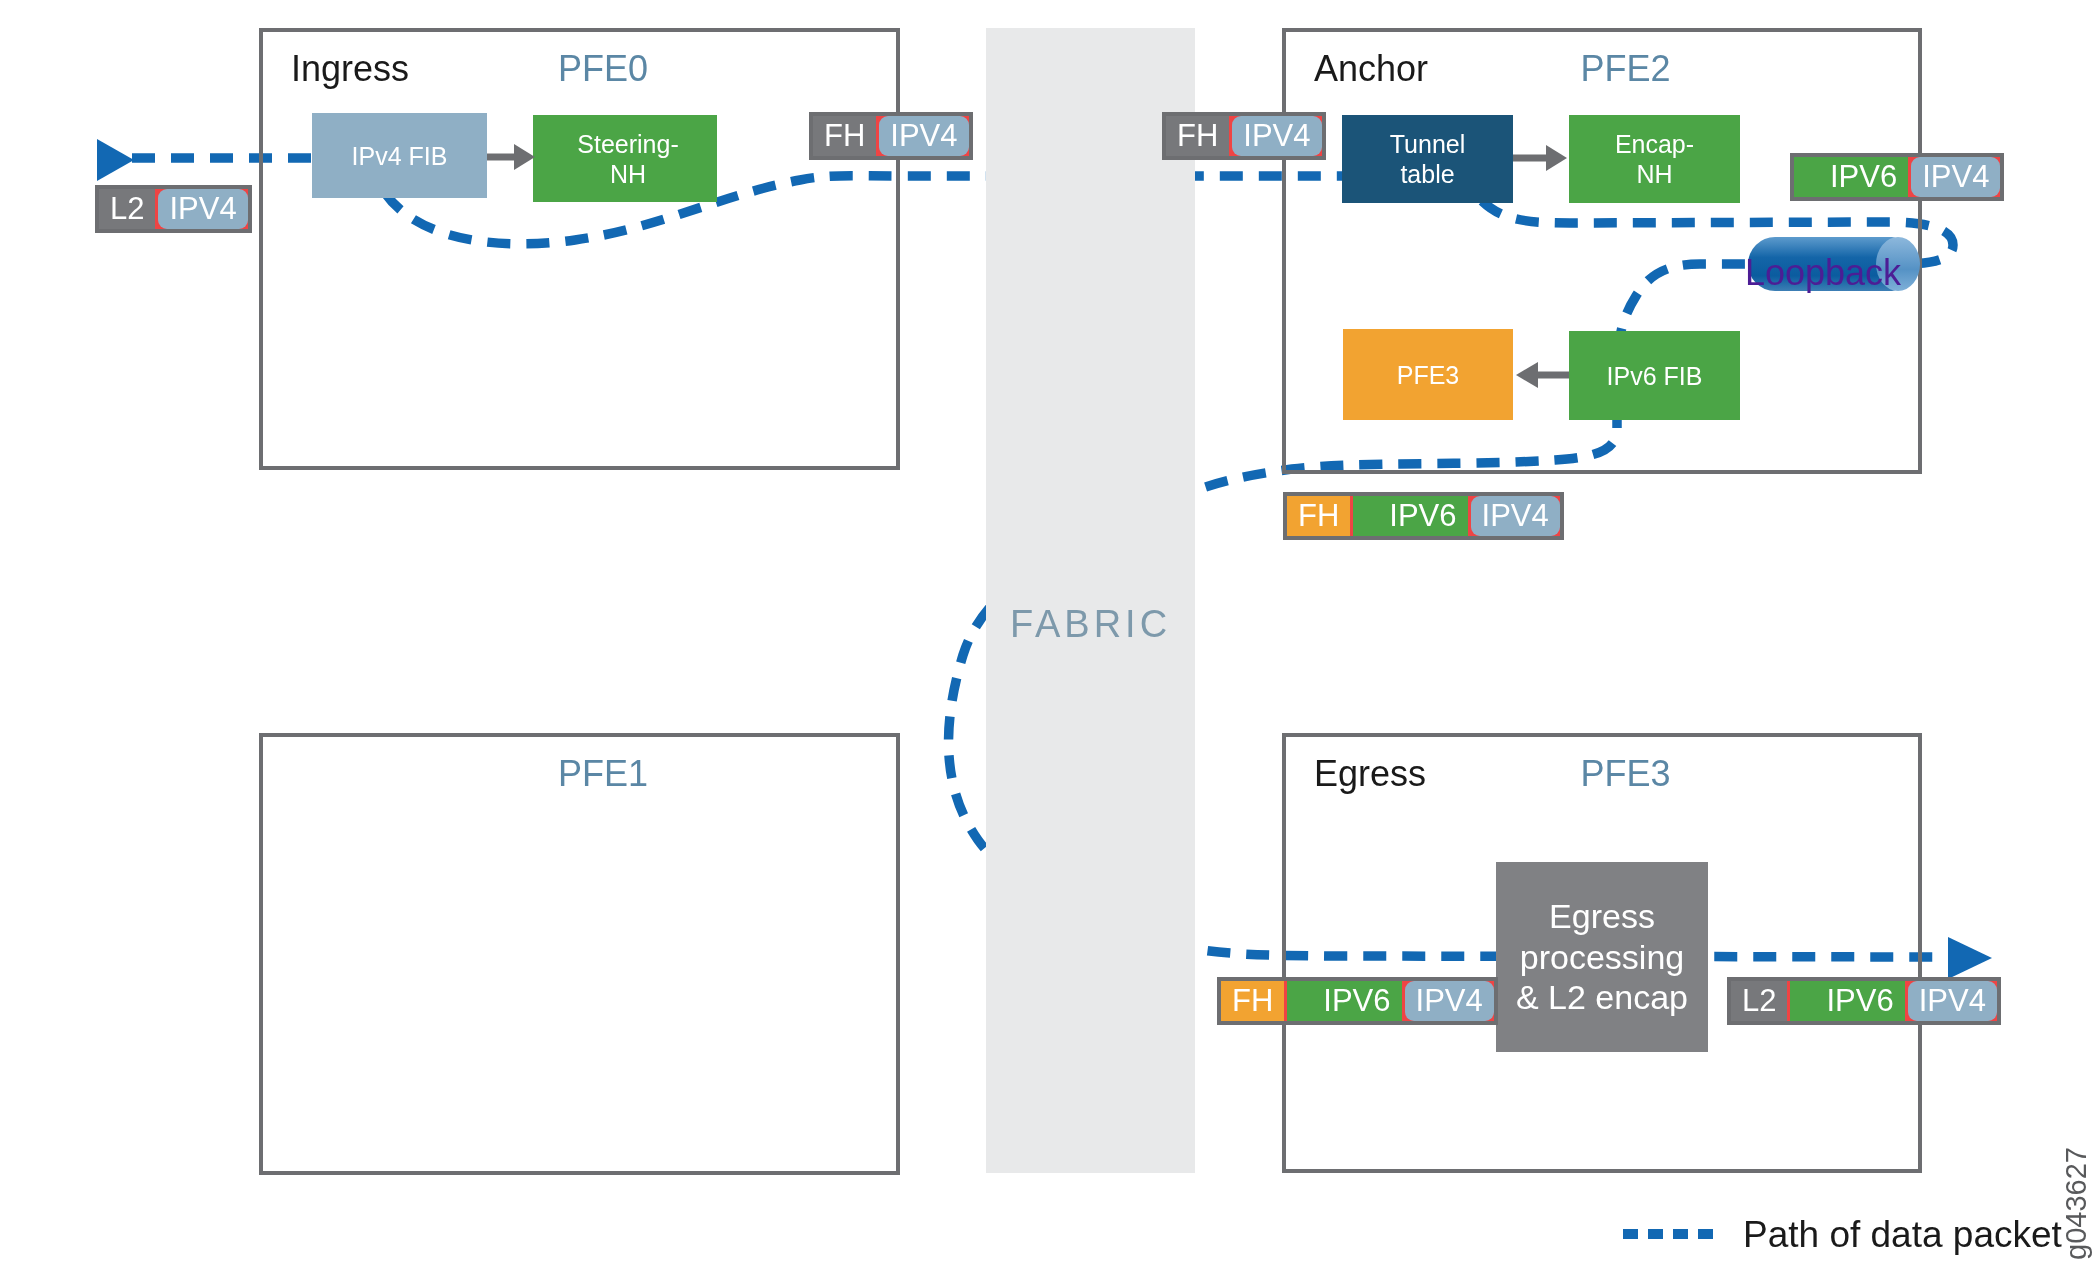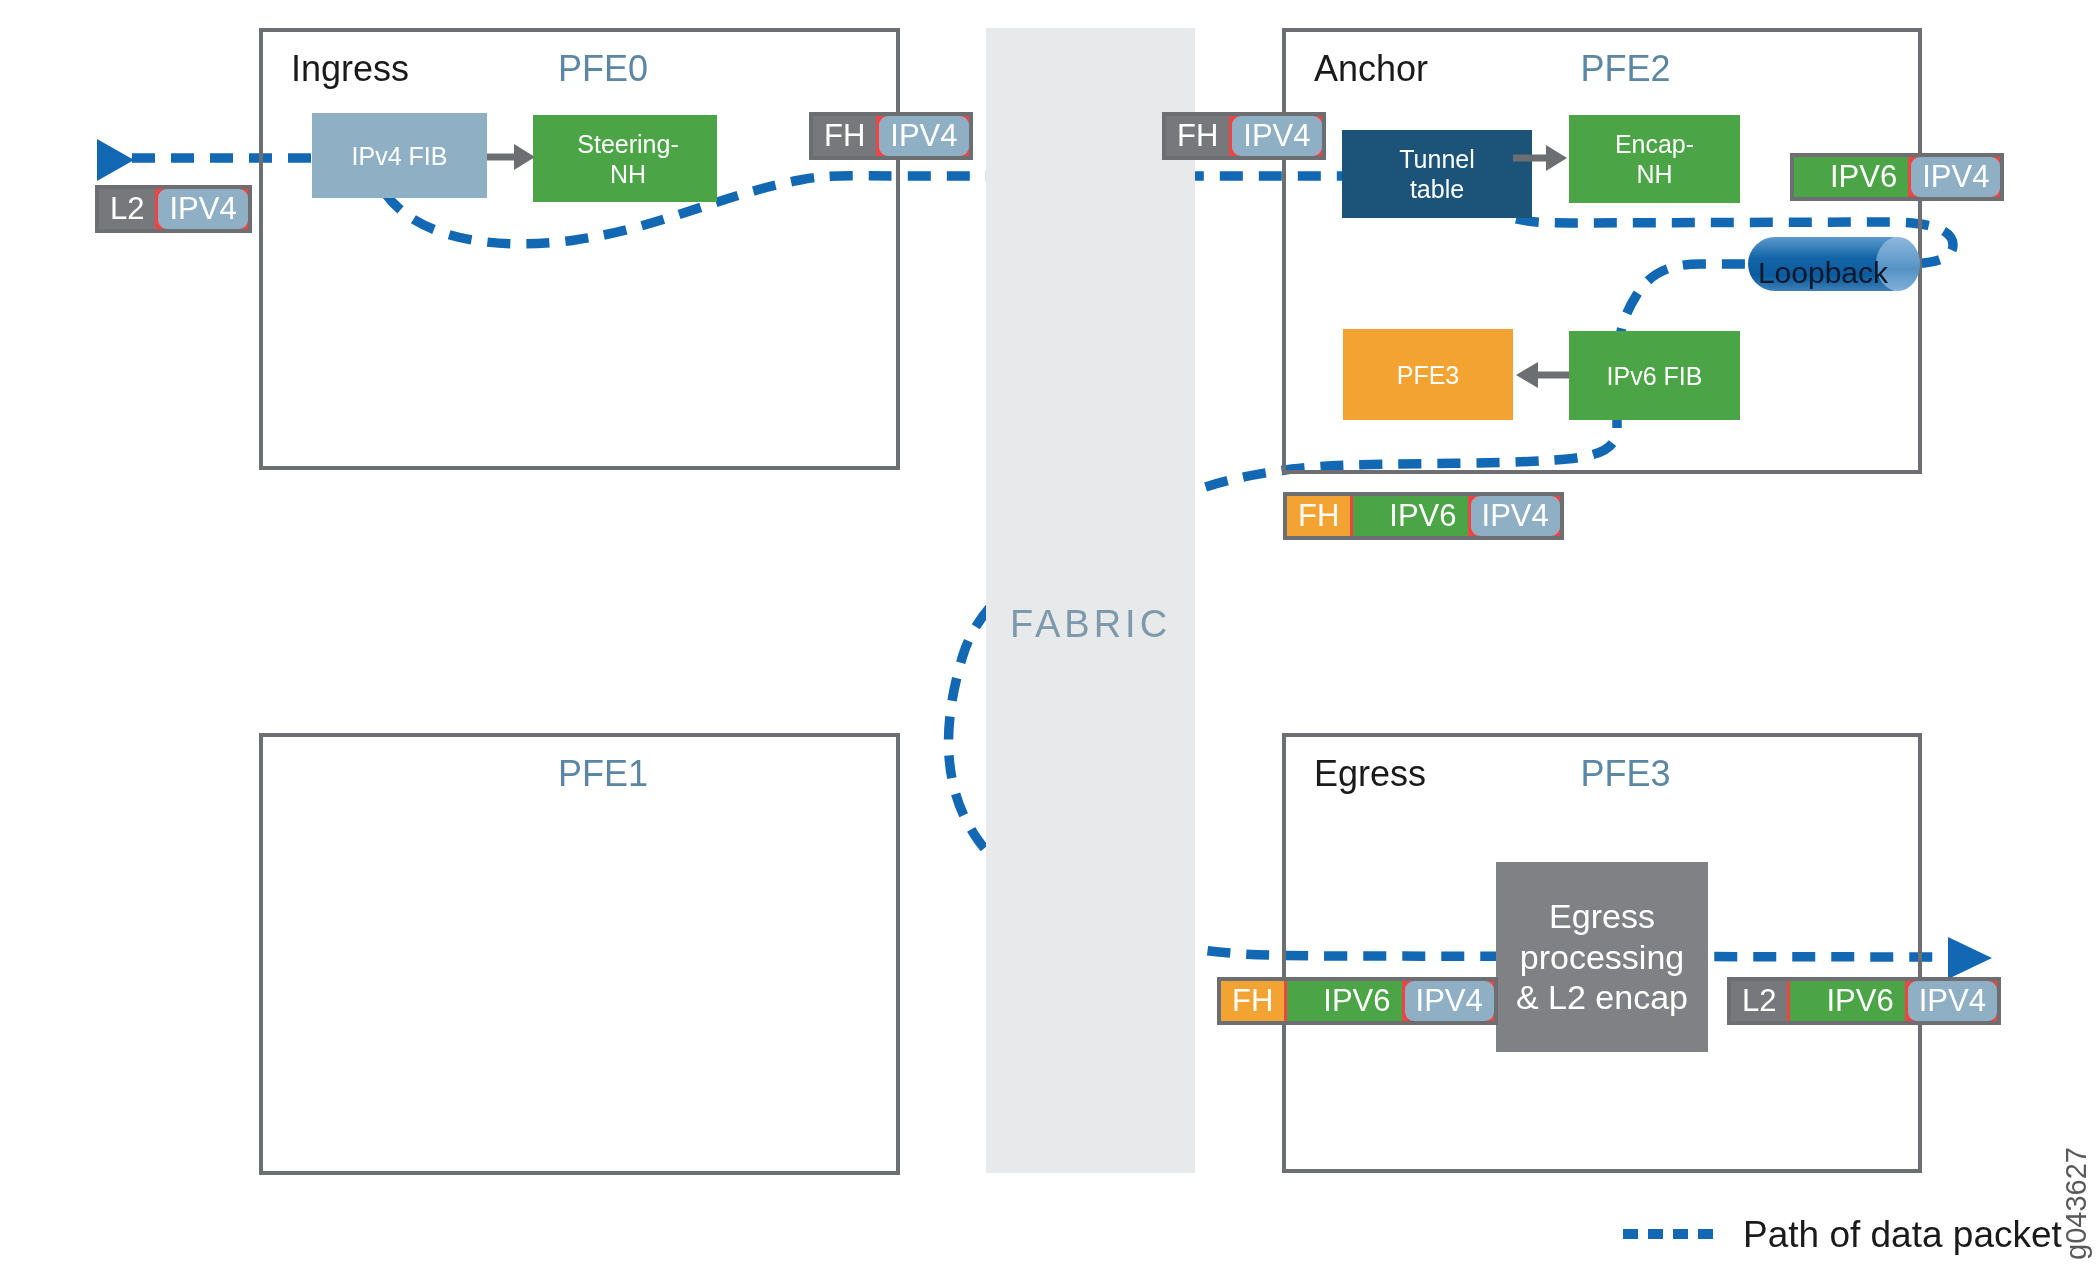--- a/index.html
+++ b/index.html
@@ -31,21 +31,21 @@
   .seg-green{background:var(--green);padding-left:36px;}
   .seg-orange{background:var(--orange);}
   
   .loopback{position:absolute;left:1748px;top:237px;width:172px;height:54px;z-index:5;}
   .loopback-body{position:absolute;left:0;top:0;width:150px;height:54px;
     border-radius:27px 6px 6px 27px;
     background:linear-gradient(180deg,#5d9bcd 0%,#1465a8 38%,#0b5c9f 72%,#3d7fb5 100%);}
   .loopback-cap{position:absolute;left:128px;top:0;width:44px;height:54px;border-radius:50%;
     background:linear-gradient(180deg,#8db8dc 0%,#5592c5 60%,#7fb0d8 100%);}
   .loopback-text{position:absolute;left:0;top:0;width:150px;height:72px;display:flex;
-    align-items:center;justify-content:center;color:#0f172a;font-size:30px;}
+    align-items:center;justify-content:center;color:#4c1d95;font-size:36px;}
   
   .legend-dashes{position:absolute;left:1623px;top:1229px;width:95px;height:10px;z-index:6;
     background:repeating-linear-gradient(90deg,var(--path-blue) 0 15px,transparent 15px 25px);}
   .legend-text{position:absolute;left:1743px;top:1214px;font-size:37px;color:#1a1a1a;z-index:6;}
   .watermark{position:absolute;left:2060px;top:1150px;height:110px;z-index:6;
     writing-mode:vertical-rl;transform:rotate(180deg);font-size:29px;color:#58595b;}
 </style>
 </head>
 <body>
 
@@ -78,21 +78,21 @@
     <span class="pfe-name">PFE2</span>
   </div>
   <div class="pfe-box" style="left:1282px;top:733px;width:640px;height:440px;">
     <span class="pfe-role">Egress</span>
     <span class="pfe-name">PFE3</span>
   </div>
 
   <div class="node" style="left:312px;top:113px;width:175px;height:85px;background:var(--steel);">IPv4 FIB</div>
   <div class="node" style="left:533px;top:115px;width:178px;height:87px;background:var(--green);padding-left:6px;">Steering-
 NH</div>
-  <div class="node" style="left:1342px;top:130px;width:190px;height:88px;background:var(--navy);">Tunnel
+  <div class="node" style="left:1342px;top:115px;width:171px;height:88px;background:var(--navy);">Tunnel
 table</div>
   <div class="node" style="left:1569px;top:115px;width:171px;height:88px;background:var(--green);">Encap-
 NH</div>
   <div class="node" style="left:1343px;top:329px;width:170px;height:91px;background:var(--orange);">PFE3</div>
   <div class="node" style="left:1569px;top:331px;width:171px;height:89px;background:var(--green);">IPv6 FIB</div>
   <div class="node" style="left:1496px;top:862px;width:212px;height:190px;background:var(--box-gray);font-size:34px;">Egress
 processing
 &amp; L2 encap</div>
 
   <svg class="arrow-svg" width="2100" height="1276">

